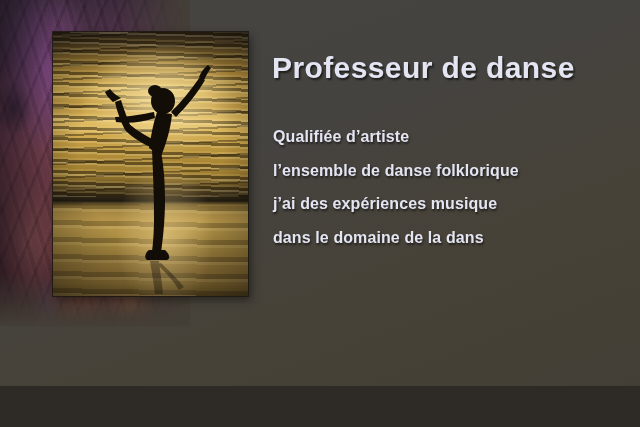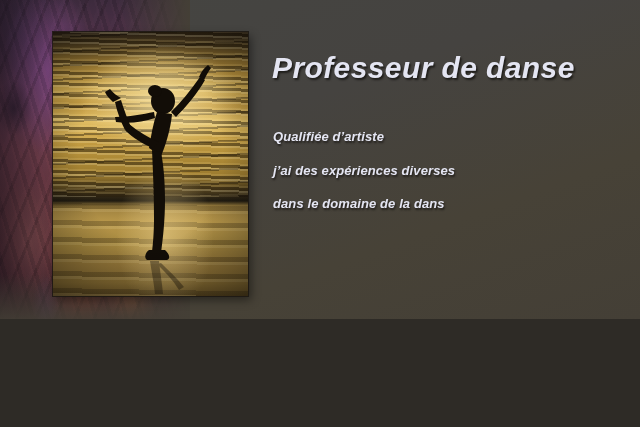--- a/index.html
+++ b/index.html
@@ -3,26 +3,25 @@
 <meta charset="utf-8">
 <style>
   html, body {
     margin: 0;
     padding: 0;
     background: #2e2b26;
   }
   .slide {
     position: relative;
     width: 640px;
-    height: 319px;
+    height: 386px;
     overflow: hidden;
     font-family: "Liberation Sans", sans-serif;
     background:
       linear-gradient(160deg, #454542 0%, #454340 38%, #474237 70%, #443f36 100%);
-    font-style: italic;
   }
 
   
   .deco-strip {
     position: absolute;
     left: 0;
     top: 0;
     width: 190px;
     height: 326px;
     overflow: hidden;
@@ -162,21 +161,21 @@
     text-shadow: 1.5px 2px 2px rgba(18,16,14,.75);
     white-space: nowrap;
   }
   .body-block {
     position: absolute;
     left: 1px;
     top: 120px;
     width: 366px;
   }
   .body-line {
-    font-size: 13px;
+    font-size: 16px;
     font-weight: bold;
     line-height: 33.5px;
     letter-spacing: .1px;
     color: #e4e5f2;
     text-shadow: 1px 1.5px 2px rgba(18,16,14,.70);
     white-space: nowrap;
   }
 </style>
 </head>
 <body>
@@ -231,18 +230,19 @@
     </svg>
 
     <div class="photo-vignette"></div>
   </div>
 
   <div class="text-col">
     <div class="headline">Professeur de danse</div>
 
     <div class="body-block">
       <div class="body-line">Qualifiée d’artiste</div>
-      <div class="body-line">j’ai des expériences diverses</div>
+      <div class="body-line">l’ensemble de danse folklorique</div>
+      <div class="body-line">j’ai des expériences musique</div>
       <div class="body-line">dans le domaine de la dans</div>
     </div>
   </div>
 
 </div>
 
 </body></html>

